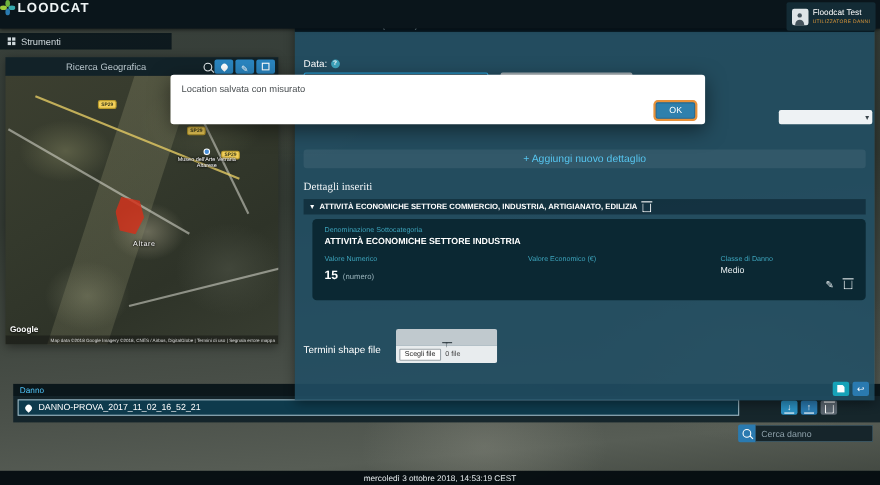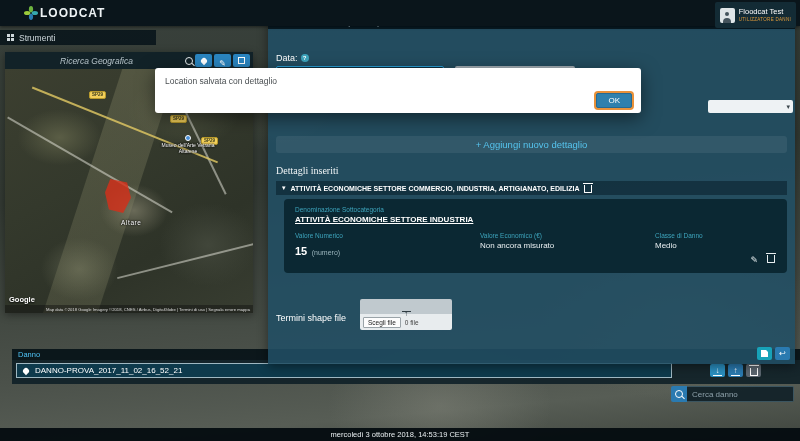--- a/index.html
+++ b/index.html
@@ -6,36 +6,36 @@
   #page{position:relative;width:800px;height:441px;overflow:hidden;
     font-family:"Liberation Sans","DejaVu Sans",sans-serif;
     background:
       radial-gradient(120px 80px at 12% 55%, rgba(125,125,92,.28), transparent 70%),
       radial-gradient(200px 120px at 85% 72%, rgba(140,140,120,.22), transparent 70%),
       radial-gradient(160px 100px at 55% 92%, rgba(165,165,152,.28), transparent 70%),
       radial-gradient(90px 60px at 35% 25%, rgba(100,105,80,.3), transparent 70%),
       linear-gradient(175deg,#39413c 0%,#333a33 40%,#4b514a 75%,#575d55 88%,#3f453e 100%);}
 
   
-  .topbar{position:absolute;left:0;top:0;width:100%;height:26px;background:#0a151b;display:flex;align-items:center;padding:0 24px;box-sizing:border-box;z-index:30;box-shadow:0 1px 3px rgba(0,0,0,.5);}
+  .topbar{position:absolute;left:0;top:0;width:100%;height:26px;background:#0a151b;display:flex;align-items:flex-start;padding:0 0;box-sizing:border-box;z-index:30;box-shadow:0 1px 3px rgba(0,0,0,.5);}
   .logo{display:flex;align-items:center;gap:2px;}
   .logo-tx{color:#eef3f5;font-size:12px;font-weight:bold;letter-spacing:1px;}
   .user-card{position:absolute;right:4px;top:2px;height:24px;background:#132b35;border-radius:2px;display:flex;align-items:center;gap:4px;padding:1px 5px;z-index:40;}
   .avatar{width:15px;height:15px;background:#dfe5e8;border-radius:2px;display:flex;align-items:flex-end;justify-content:center;color:#44535c;}
   .u-col{display:flex;flex-direction:column;line-height:1.15;}
   .u-name{color:#fff;font-size:7.5px;}
   .u-role{color:#e09a3a;font-size:4.5px;letter-spacing:.3px;}
 
   
   .tools{position:absolute;left:0;top:30px;width:156px;height:15px;background:rgba(8,20,26,.88);color:#cfd8dc;font-size:8.5px;display:flex;align-items:center;gap:5px;padding:0 7px;box-sizing:border-box;z-index:5;}
 
   
   .geo{position:absolute;left:5px;top:52px;width:248px;height:261px;z-index:5;box-shadow:0 2px 8px rgba(0,0,0,.4);}
   .geo-h{height:17px;background:rgba(10,28,36,.82);display:flex;align-items:center;padding:0 3px;}
-  .geo-title{flex:1;text-align:center;color:#b6c3c9;font-size:8.5px;font-style:italic;}
+  .geo-title{flex:1;text-align:center;color:#b6c3c9;font-size:8.5px;}
   .gh-tools{display:flex;gap:2px;align-items:center;color:#e8eef0;}
   .tool-btn{width:17px;height:13px;background:#2a85c0;border-radius:2px;color:#fff;display:flex;align-items:center;justify-content:center;cursor:pointer;}
   .map{position:absolute;left:0;top:17px;width:248px;height:244px;overflow:hidden;
     background:
       radial-gradient(60px 40px at 22% 28%, #5a5d45 0%, transparent 70%),
       radial-gradient(80px 50px at 72% 18%, #4a4f3c 0%, transparent 70%),
       radial-gradient(70px 60px at 82% 72%, #41463a 0%, transparent 70%),
       radial-gradient(55px 45px at 30% 82%, #565a48 0%, transparent 70%),
       radial-gradient(45px 35px at 52% 58%, #6a6a58 0%, transparent 75%),
       linear-gradient(150deg,#3c3f30 0%,#34392c 40%,#2e3328 70%,#383d31 100%);}
@@ -64,21 +64,21 @@
   .date-in{position:absolute;left:8px;top:50px;width:168px;height:15px;background:#0c2f3f;border:1px solid #2aa0d8;color:#fff;font-size:8.5px;padding:0 4px;box-sizing:border-box;border-radius:2px;font-family:inherit;}
   .approx{position:absolute;left:187px;top:50px;height:15px;background:#a3adb3;color:#17323c;font-size:7.5px;display:flex;align-items:center;gap:4px;padding:0 7px;border-radius:2px;cursor:pointer;}
   .help2{position:absolute;left:280px;top:53px;}
   .dsel{position:absolute;left:440px;top:84px;width:85px;height:13px;background:#eef2f4;border-radius:2px;display:flex;align-items:center;justify-content:flex-end;padding:0 3px;box-sizing:border-box;color:#39444a;font-size:7px;}
   .caret::before{content:"▾";}
   .add-detail{position:absolute;left:8px;right:8px;top:120px;height:17px;background:rgba(255,255,255,.07);border-radius:3px;display:flex;align-items:center;justify-content:center;color:#56c4ee;font-size:9.5px;cursor:pointer;}
   .d-title{position:absolute;left:8px;top:149px;color:#f0f4f6;font-size:10px;font-family:Liberation Serif, serif;}
   .group-h{position:absolute;left:8px;right:8px;top:165px;height:14px;background:rgba(8,30,40,.55);display:flex;align-items:center;gap:5px;color:#fff;font-size:7px;font-weight:bold;padding:0 6px;cursor:pointer;}
   .card{position:absolute;left:16px;right:8px;top:183px;height:74px;background:#0b2833;border-radius:4px;padding:7px 11px;box-sizing:border-box;}
   .c-label{color:#3da4bc;font-size:6.5px;margin-bottom:2px;}
-  .c-value{color:#fff;font-size:8px;font-weight:bold;text-decoration:underline;}
+  .c-value{color:#fff;font-size:8px;font-weight:bold;}
   .c-row{display:flex;margin-top:8px;}
   .c-col.w1{width:185px;} .c-col.w2{width:175px;}
   .c-num{color:#fff;}
   .c-num .big{font-size:11px;font-weight:bold;}
   .c-num .suffix{font-size:7px;color:#9ab4bc;}
   .c-val{color:#e8eef0;font-size:8px;}
   .c-actions{position:absolute;right:12px;bottom:6px;display:flex;gap:9px;color:#e8eef0;align-items:center;}
   .edit-ic::before{content:"✎";font-size:9px;}
   .shape-label{position:absolute;left:8px;top:297px;color:#fff;font-size:9px;}
   .upload{position:absolute;left:92px;top:283px;width:92px;height:31px;border-radius:2px;overflow:hidden;}
@@ -240,21 +240,20 @@
       <div class="c-row">
         <div class="c-col w1">
           <div class="c-label">Valore Numerico</div>
           <div class="c-num">
             <span class="big">15</span>
             <span class="suffix">(numero)</span>
           </div>
         </div>
         <div class="c-col w2">
           <div class="c-label">Valore Economico (€)</div>
-          <div class="c-val">Non ancora misurato</div>
         </div>
         <div class="c-col">
           <div class="c-label">Classe di Danno</div>
           <div class="c-val">Medio</div>
         </div>
       </div>
       <div class="c-actions">
         <span class="edit-ic"></span>
         <span class="trash"></span>
       </div>
@@ -275,21 +274,21 @@
       <span class="pa-btn save">
           <span class="save-ic"></span>
         </span>
       <span class="pa-btn back">
           <span class="back-ic"></span>
         </span>
     </div>
   </div>
 
   <div class="modal">
-    <div class="m-body">Location salvata con dettaglio</div>
+    <div class="m-body">Location salvata con misurato</div>
     <button class="ok-btn">OK</button>
   </div>
 
   <div class="bottom">
     <div class="b-h">Danno</div>
     <div class="b-body">
       <div class="b-row">
         <span class="pin"></span>
         <span>DANNO-PROVA_2017_11_02_16_52_21</span>
       </div>

